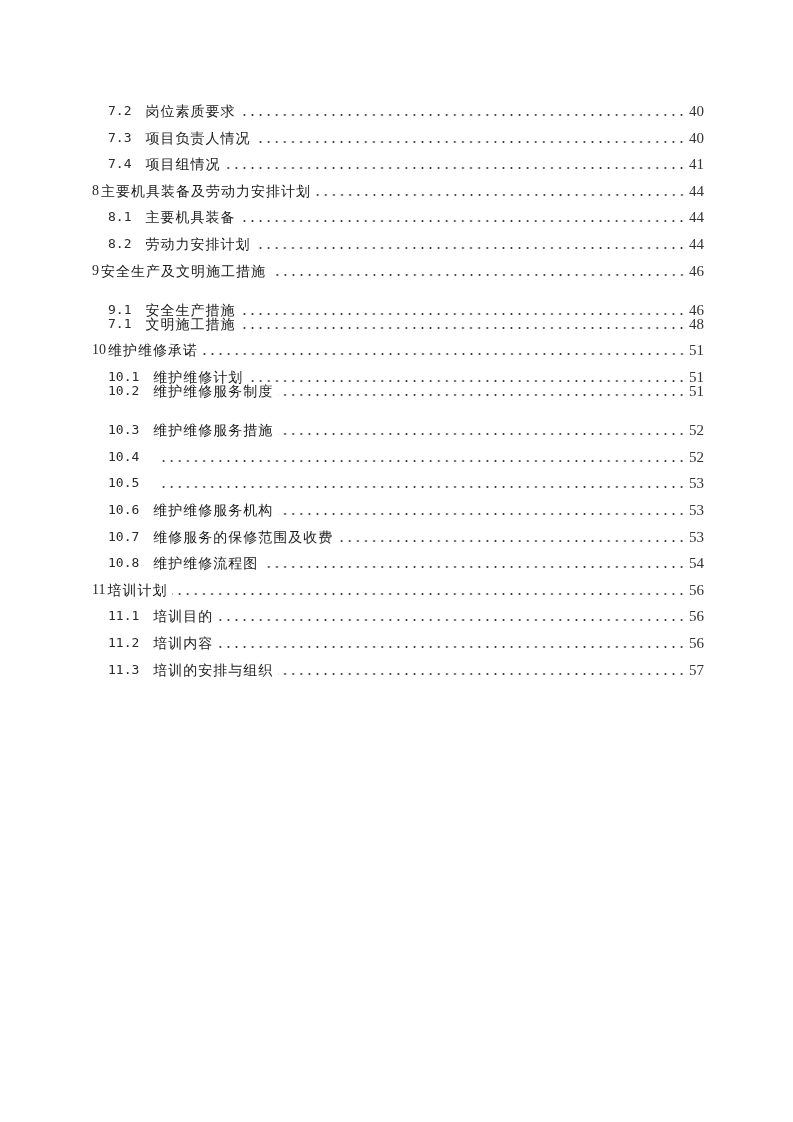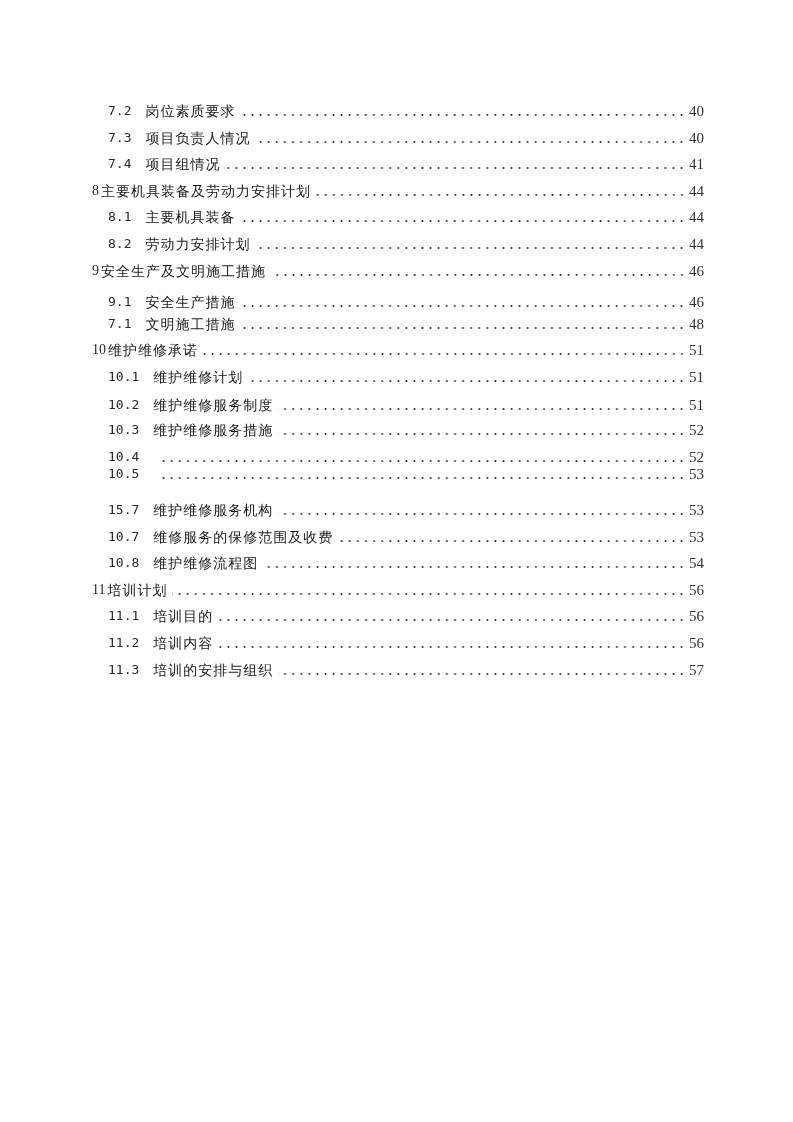--- a/index.html
+++ b/index.html
@@ -124,21 +124,21 @@
     <span class="toc-title">劳动力安排计划</span>
     <span class="toc-leader"></span>
     <span class="toc-page">44</span>
   </div>
   <div class="toc-row level-1" style="top:159.6px">
     <span class="toc-num">9</span>
     <span class="toc-title">安全生产及文明施工措施</span>
     <span class="toc-leader"></span>
     <span class="toc-page">46</span>
   </div>
-  <div class="toc-row level-2" style="top:191px">
+  <div class="toc-row level-2" style="top:199px">
     <span class="toc-num">9.1</span>
     <span class="toc-title">安全生产措施</span>
     <span class="toc-leader"></span>
     <span class="toc-page">46</span>
   </div>
   <div class="toc-row level-2" style="top:212.8px">
     <span class="toc-num">7.1</span>
     <span class="toc-title">文明施工措施</span>
     <span class="toc-leader"></span>
     <span class="toc-page">48</span>
@@ -148,44 +148,44 @@
     <span class="toc-title">维护维修承诺</span>
     <span class="toc-leader"></span>
     <span class="toc-page">51</span>
   </div>
   <div class="toc-row level-2" style="top:266px">
     <span class="toc-num">10.1</span>
     <span class="toc-title">维护维修计划</span>
     <span class="toc-leader"></span>
     <span class="toc-page">51</span>
   </div>
-  <div class="toc-row level-2" style="top:294px">
+  <div class="toc-row level-2" style="top:280px">
     <span class="toc-num">10.2</span>
     <span class="toc-title">维护维修服务制度</span>
     <span class="toc-leader"></span>
     <span class="toc-page">51</span>
   </div>
   <div class="toc-row level-2" style="top:319.2px">
     <span class="toc-num">10.3</span>
     <span class="toc-title">维护维修服务措施</span>
     <span class="toc-leader"></span>
     <span class="toc-page">52</span>
   </div>
   <div class="toc-row level-2" style="top:345.8px">
     <span class="toc-num">10.4</span>
     <span class="toc-leader"></span>
     <span class="toc-page">52</span>
   </div>
-  <div class="toc-row level-2" style="top:363px">
+  <div class="toc-row level-2" style="top:372px">
     <span class="toc-num">10.5</span>
     <span class="toc-leader"></span>
     <span class="toc-page">53</span>
   </div>
   <div class="toc-row level-2" style="top:399px">
-    <span class="toc-num">15.7</span>
+    <span class="toc-num">10.6</span>
     <span class="toc-title">维护维修服务机构</span>
     <span class="toc-leader"></span>
     <span class="toc-page">53</span>
   </div>
   <div class="toc-row level-2" style="top:425.6px">
     <span class="toc-num">10.7</span>
     <span class="toc-title">维修服务的保修范围及收费</span>
     <span class="toc-leader"></span>
     <span class="toc-page">53</span>
   </div>

